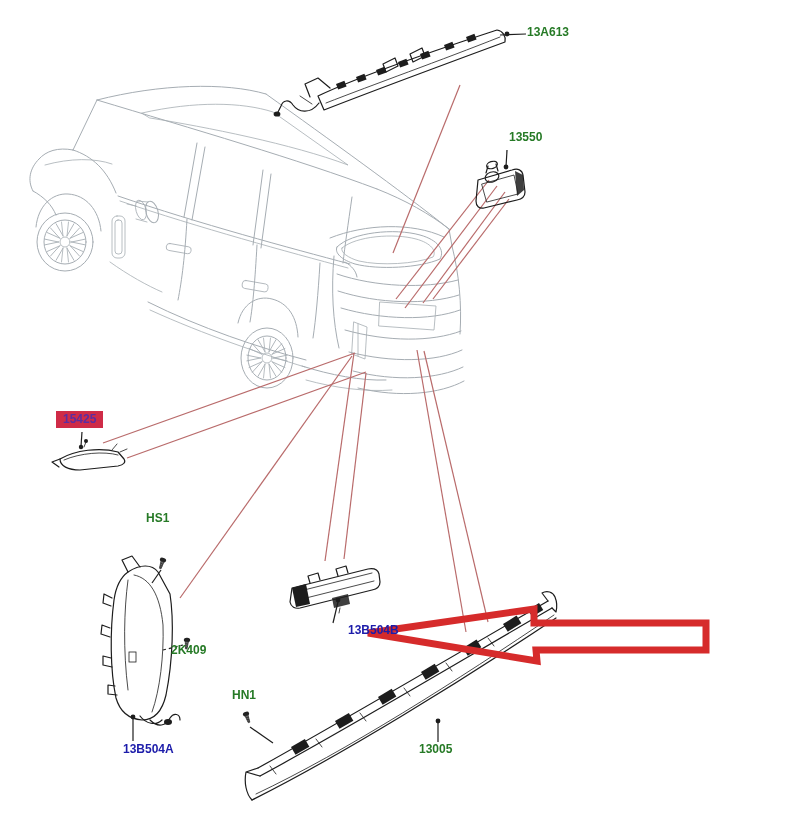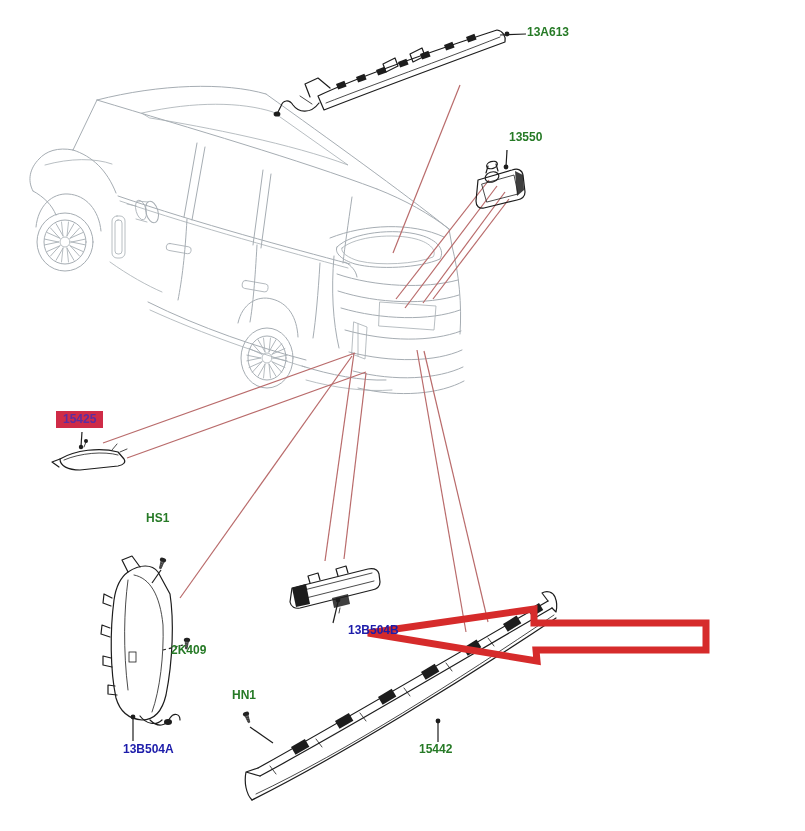--- a/index.html
+++ b/index.html
@@ -261,15 +261,15 @@
 </svg>
 
 <div class="label green" style="left:527px;top:26px;">13A613</div>
 <div class="label green" style="left:489px;top:131px;margin-left:20px;">13550</div>
 <div class="label highlight" style="left:56px;top:411px;">15425</div>
 <div class="label green" style="left:146px;top:512px;">HS1</div>
 <div class="label green" style="left:171px;top:644px;">2K409</div>
 <div class="label blue" style="left:106px;top:743px;margin-left:17px;">13B504A</div>
 <div class="label green" style="left:232px;top:689px;">HN1</div>
 <div class="label blue" style="left:312px;top:624px;margin-left:36px;">13B504B</div>
-<div class="label green" style="left:419px;top:743px;">15442</div>
+<div class="label green" style="left:419px;top:743px;">13005</div>
 
 </div>
 
 </body></html>

